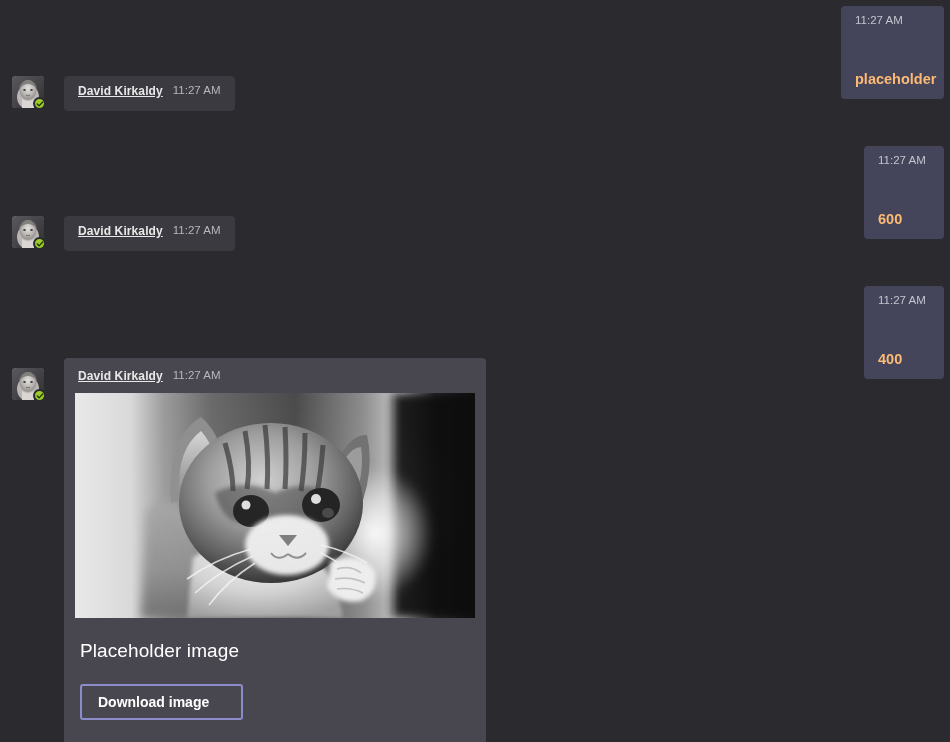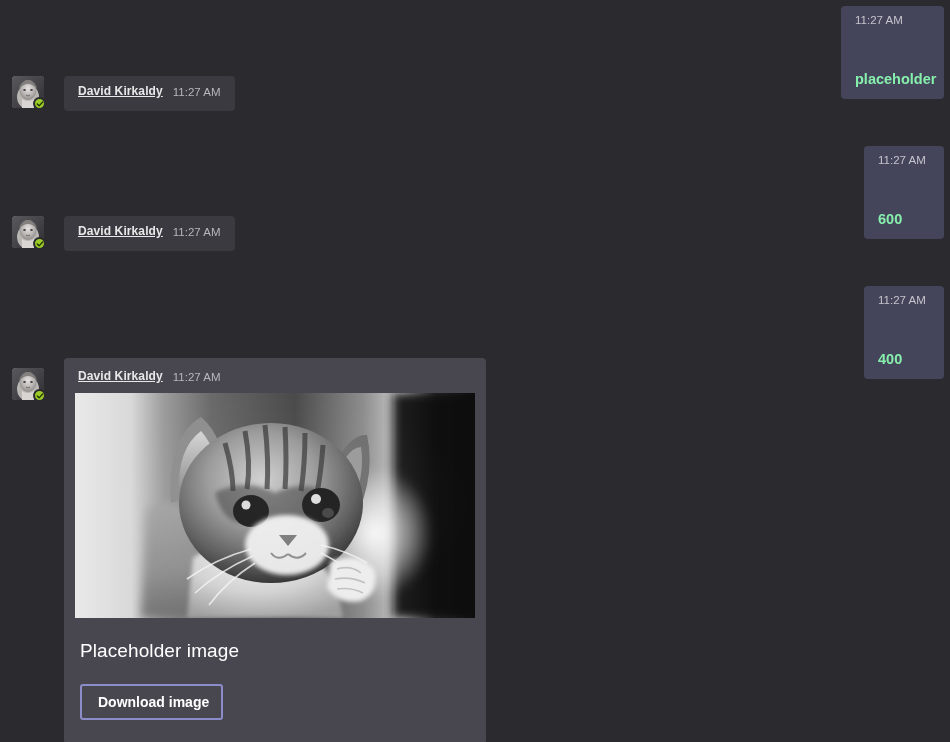--- a/index.html
+++ b/index.html
@@ -64,21 +64,21 @@
 
   
   .bubble-in {
     background: #3b3a40;
     border-radius: 4px;
     padding: 8px 14px 10px 14px;
     box-sizing: border-box;
   }
   .meta-line {
     display: flex;
-    align-items: flex-end;
+    align-items: flex-start;
     gap: 10px;
     margin-bottom: 3px;
     white-space: nowrap;
   }
   .sender-name {
     color: #e8e8e8;
     font-size: 12px;
     font-weight: bold;
     letter-spacing: .1px;
     text-decoration: underline;
@@ -98,21 +98,21 @@
   
   .bubble-out {
     position: absolute;
     background: #44445b;
     border-radius: 4px;
     padding: 8px 14px 10px 14px;
     box-sizing: border-box;
     text-align: left;
   }
   .bubble-out .msg-time { color: #c5c5cd; }
-  .bubble-out .msg-text { color: #86efac; margin-top: 44px; }
+  .bubble-out .msg-text { color: #fdba74; margin-top: 44px; }
 
   
   .card-row {
     position: absolute;
     left: 12px;
     top: 358px;
     display: flex;
     align-items: flex-start;
   }
   .card-row .avatar-wrap { margin-top: 10px; }
@@ -150,21 +150,21 @@
   }
   .download-btn {
     display: inline-block;
     background: transparent;
     border: 2px solid #8b8cc9;
     border-radius: 3px;
     color: #ffffff;
     font-size: 14px;
     font-weight: bold;
     font-family: "Liberation Sans", sans-serif;
-    padding: 9px 12px 9px 16px;
+    padding: 9px 32px 9px 16px;
     line-height: 14px;
     cursor: pointer;
   }
 </style>
 </head>
 <body>
 
 <div class="chat-surface">
 
   <div class="bubble-out" style="left:841px; top:6px; width:103px;">

